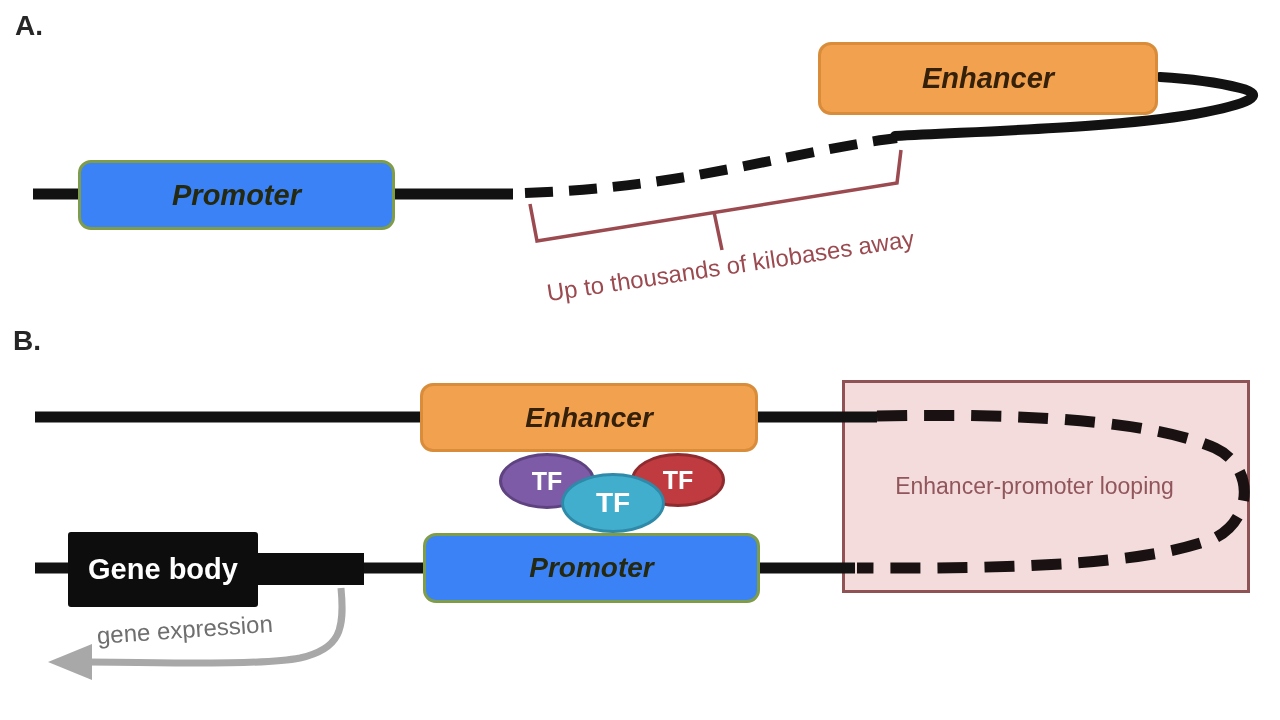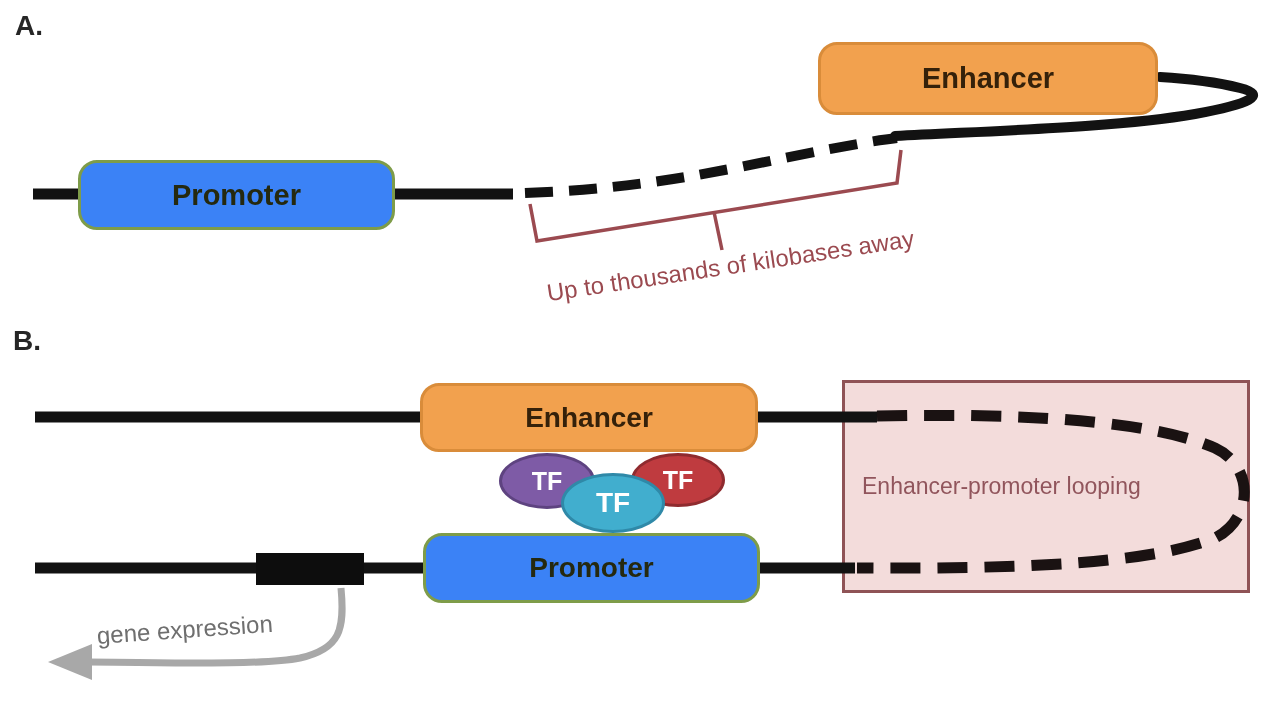--- a/index.html
+++ b/index.html
@@ -13,21 +13,21 @@
   .abs{position:absolute;}
   svg.layer{position:absolute;left:0;top:0;z-index:2;}
   .panel-label{
     font-size:28px;font-weight:bold;color:#262626;z-index:6;
   }
   .gene-box{
     box-sizing:border-box;
     display:flex;align-items:center;justify-content:center;
     z-index:3;
   }
-  .rounded{border-radius:19px;}
+  .rounded{border-radius:13px;font-style:italic;}
   .green-box{background:#3b82f6;border:3px solid #7e9c49;}
   .orange-box{background:#f2a14e;border:3px solid #d98c3a;}
   .black-box{background:#0d0d0d;border:2px solid #0d0d0d;border-radius:3px;}
   .box-label{font-weight:bold;color:#25290f;font-size:29px;}
   .orange-box .box-label{color:#35210a;}
   .black-box .box-label{color:#ffffff;font-weight:600;}
   .pink-box{
     background:#f3dcdb;border:3px solid #8f5356;
     box-sizing:border-box;z-index:1;
   }
@@ -35,21 +35,21 @@
     box-sizing:border-box;border-radius:50%;
     display:flex;align-items:center;justify-content:center;
     color:#ffffff;font-weight:bold;z-index:4;
   }
   .tf-purple{background:#7e5ba6;border:3px solid #5e4380;font-size:25px;}
   .tf-red{background:#bf3b3f;border:3px solid #8f2b2f;font-size:25px;}
   .tf-blue{background:#41aece;border:3px solid #2f89a8;font-size:28px;z-index:5;}
   .note-maroon{color:#9b4a50;font-size:24px;z-index:5;white-space:nowrap;}
   .looping-label{
     color:#91555c;font-size:23px;z-index:5;
-    width:345px;white-space:nowrap;
+    width:345px;text-align:center;white-space:nowrap;
   }
   .gene-expression{
     color:#6f6f6f;font-size:24px;z-index:5;white-space:nowrap;
     transform:rotate(-4deg);transform-origin:left center;
   }
   .rot{transform:rotate(-8.5deg);transform-origin:center center;}
 </style>
 </head>
 <body>
 
@@ -99,20 +99,23 @@
   <div class="abs looping-label" style="left:862px;top:473px;">Enhancer-promoter looping</div>
 
   <div class="abs gene-box rounded orange-box" style="left:420px;top:383px;width:338px;height:69px;">
     <span class="box-label" style="font-size:28px;">Enhancer</span>
   </div>
 
   <div class="abs gene-box rounded green-box" style="left:423px;top:533px;width:337px;height:70px;">
     <span class="box-label" style="font-size:28px;">Promoter</span>
   </div>
 
+  <div class="abs gene-box black-box" style="left:68px;top:532px;width:190px;height:75px;">
+    <span class="box-label">Gene body</span>
+  </div>
 
   <div class="abs tf tf-purple" style="left:499px;top:453px;width:96px;height:56px;">
     <span>TF</span>
   </div>
   <div class="abs tf tf-red" style="left:631px;top:453px;width:94px;height:54px;">
     <span>TF</span>
   </div>
   <div class="abs tf tf-blue" style="left:561px;top:473px;width:104px;height:60px;">
     <span>TF</span>
   </div>

